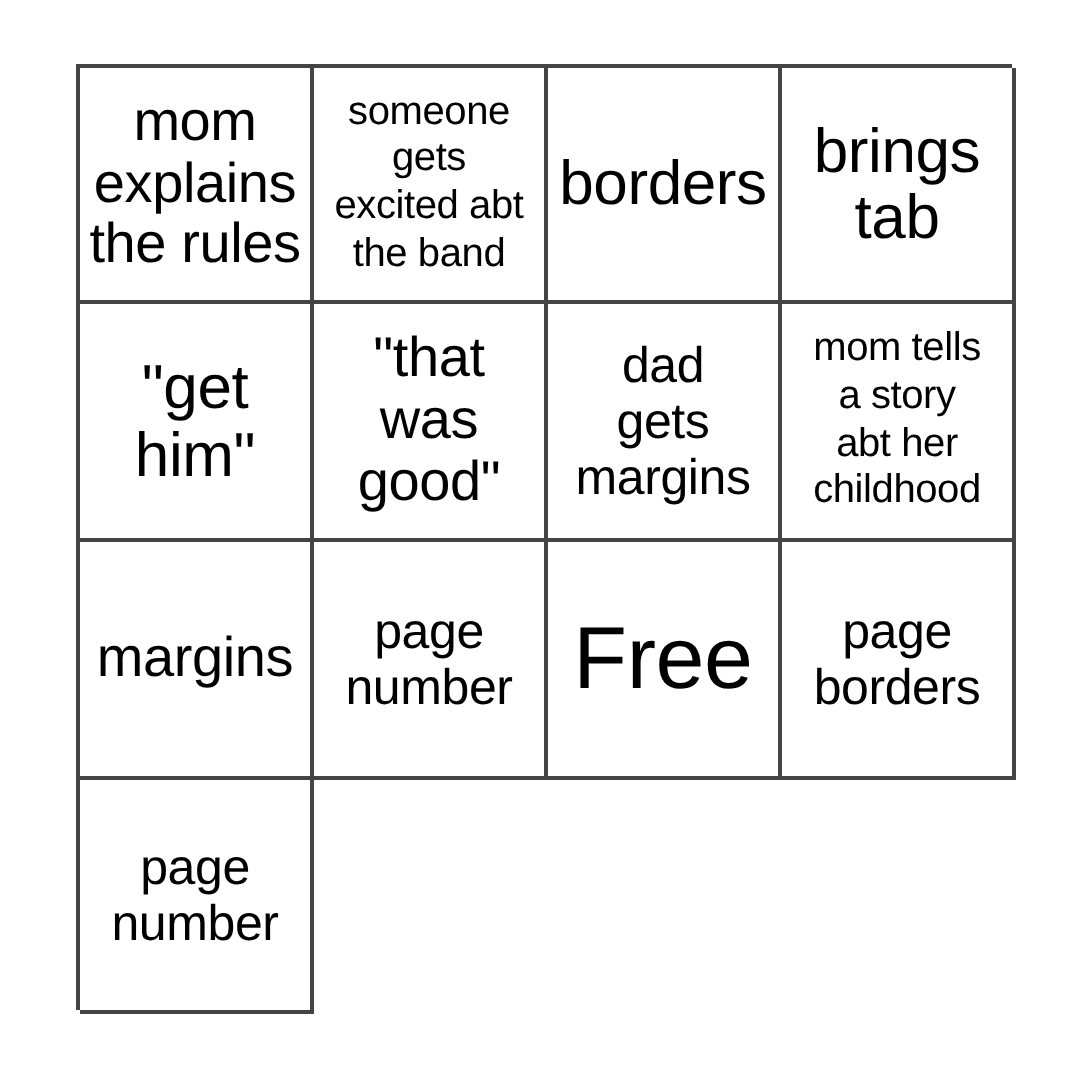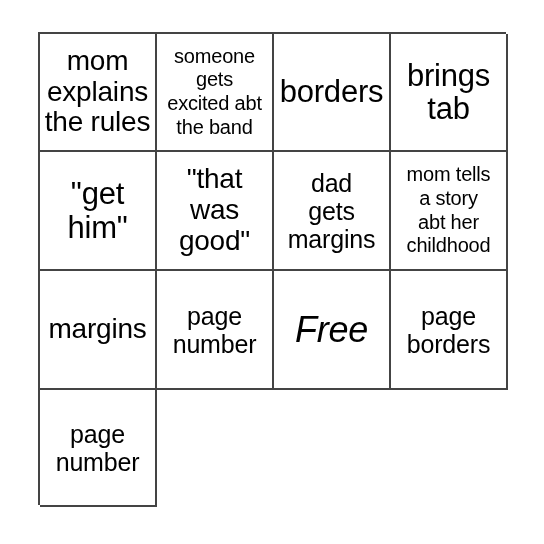--- a/index.html
+++ b/index.html
@@ -48,21 +48,21 @@
     white-space: pre-line;
     line-height: 1.12;
     letter-spacing: -0.2px;
   }
 
   
   .fs-xs  .cell-text { font-size: 20px; line-height: 1.18; }
   .fs-md  .cell-text { font-size: 25px; line-height: 1.12; }
   .fs-lg  .cell-text { font-size: 28px; line-height: 1.10; }
   .fs-xl  .cell-text { font-size: 31px; line-height: 1.08; }
-  .fs-free .cell-text { font-size: 36px; line-height: 1.0; font-style: italic; }
+  .fs-free .cell-text { font-size: 44px; line-height: 1.0; }
 </style>
 </head>
 <body>
 
 <div id="bingo-card">
     <div class="cell fs-lg">
       <span class="cell-text">mom
 explains
 the rules</span>
     </div>

